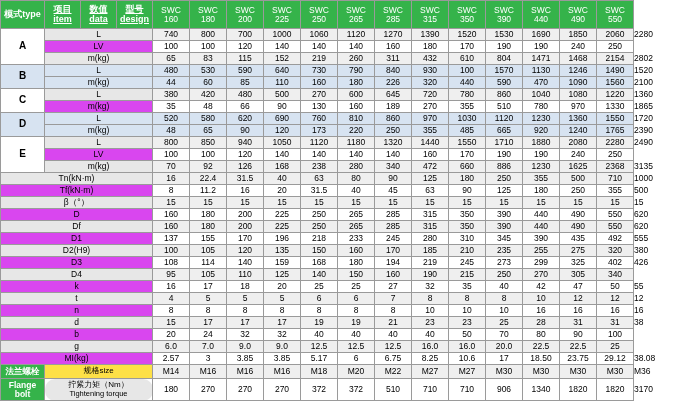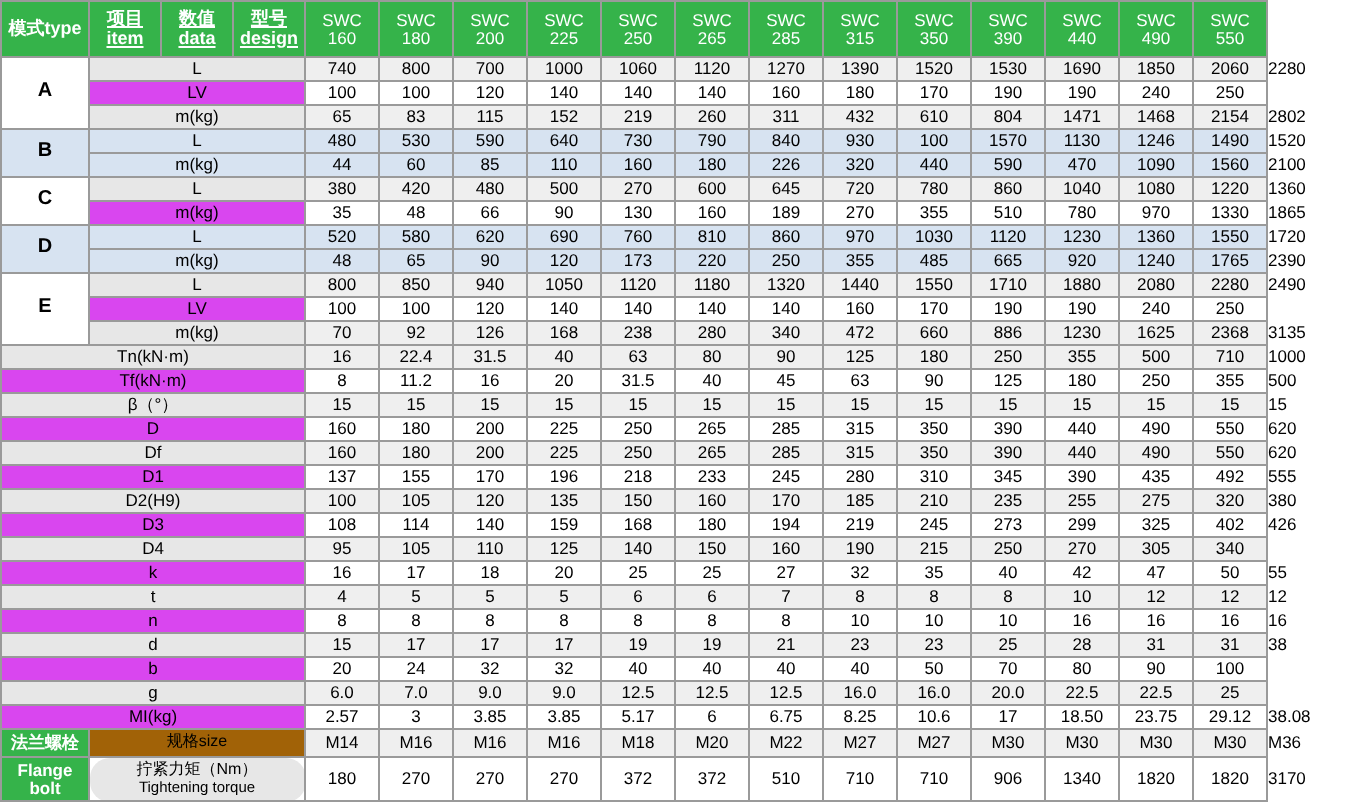--- a/index.html
+++ b/index.html
@@ -10,21 +10,21 @@
   .hdr-cn{background:#35b34a;color:#fff;font-weight:bold;font-size:9px;}
   .swc{background:#35b34a;color:#fff;font-weight:normal;font-size:8.5px;line-height:1.0;margin-top:16px;}
   .mode{background:#ffffff;font-weight:bold;font-size:10px;}
   .mode-blue{background:#b6c9e4;font-weight:bold;font-size:10px;}
   .lbl{background:#d946ef;font-size:8.5px;}
   .lbl-g{background:#e7e7e7;font-size:8.5px;}
   .val{background:#ffffff;}
   .val-g{background:#efefef;}
   .blue-row td{background:#d7e3f1;}
   .flange{background:#35b34a;color:#fff;font-weight:bold;font-size:8.5px;margin-top:38px;}
-  .nm{background:#a16207;font-size:8px;}
+  .nm{background:#fde047;font-size:8px;}
   .tq{background:#e7e7e7;font-size:8px;border-radius:10px;}
   .sub{font-size:7.5px;text-align:center;}
   .r{height:12px;}
 </style>
 </head>
 <body>
 
 <table>
   <colgroup>
     <col style="width:44px">

